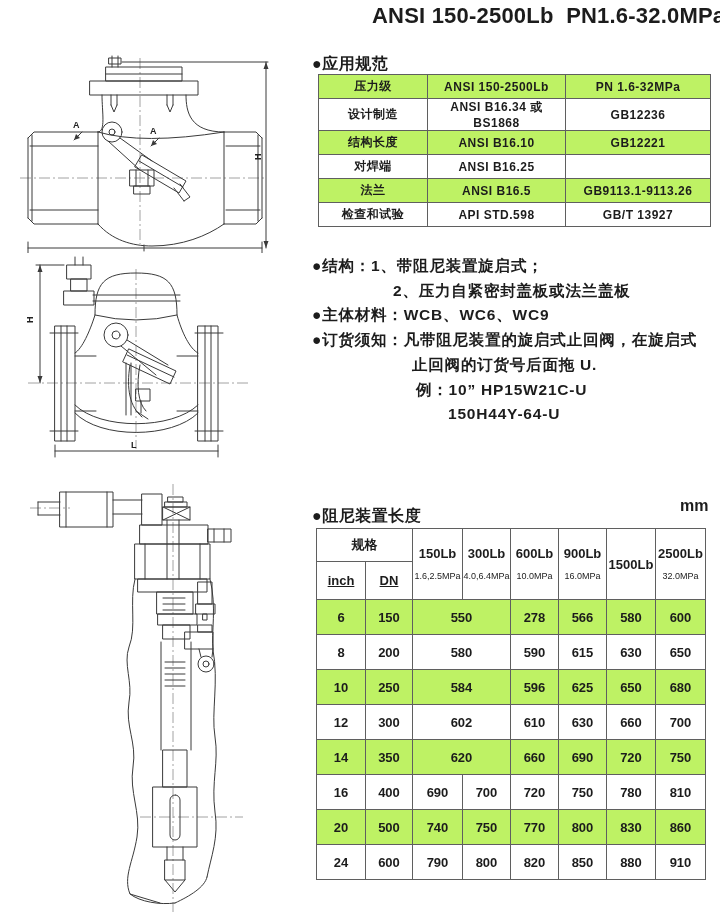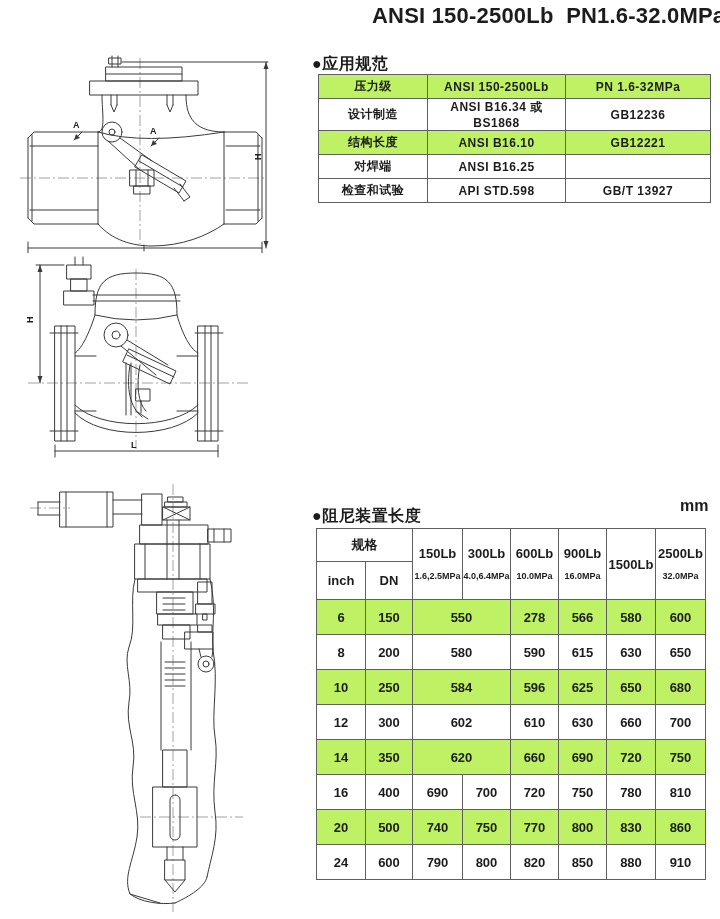--- a/index.html
+++ b/index.html
@@ -20,25 +20,25 @@
      font-weight:bold;padding:0;overflow:hidden;}
   tr.g td{background:#bef264;}
   tr.w td{background:#ffffff;}
 
   #spec-table{position:absolute;left:318px;top:74px;width:392px;}
   #spec-table td{font-size:12px;height:23px;letter-spacing:.5px;}
 
   #dim-table{position:absolute;left:316px;top:528px;width:389px;}
   #dim-table td{font-size:13px;}
   #dim-table tr.hr1 td{height:32px;}
-  #dim-table tr.hr2 td{height:37px;}
+  #dim-table tr.hr2 td{height:37px;text-decoration:underline;}
   #dim-table tr.dr td{height:34px;}
   .pc{height:52px;display:flex;flex-direction:column;justify-content:space-between;align-items:center;}
   .pc .cls{padding-top:8px;font-size:13px;font-weight:bold;}
-  .pc .mpa{padding-bottom:9px;font-size:9px;font-weight:bold;}
+  .pc .mpa{padding-bottom:9px;font-size:9px;font-weight:normal;}
   .pc1{height:69px;display:flex;align-items:center;justify-content:center;font-size:13px;font-weight:bold;}
 
   
   #notes{left:312px;top:254px;width:404px;font-size:15.5px;font-weight:bold;
          line-height:24.7px;letter-spacing:.8px;white-space:nowrap;}
   .ind1{padding-left:81px;}
   .ind2{padding-left:100px;}
   .ind3{padding-left:104px;}
   .ind4{padding-left:136px;}
 
@@ -181,28 +181,42 @@
     <tr class="g">
       <td>结构长度</td>
       <td>ANSI B16.10</td>
       <td>GB12221</td>
     </tr>
     <tr class="w">
       <td>对焊端</td>
       <td>ANSI B16.25</td>
       <td></td>
     </tr>
+    <tr class="g">
+      <td>法兰</td>
+      <td>ANSI B16.5</td>
+      <td>GB9113.1-9113.26</td>
+    </tr>
     <tr class="w">
       <td>检查和试验</td>
       <td>API STD.598</td>
       <td>GB/T 13927</td>
     </tr>
   </tbody>
     </table>
 
+  <div class="abs" id="notes">
+    <div>●结构：1、带阻尼装置旋启式；</div>
+    <div class="ind1">2、压力自紧密封盖板或法兰盖板</div>
+    <div>●主体材料：WCB、WC6、WC9</div>
+    <div>●订货须知：凡带阻尼装置的旋启式止回阀，在旋启式</div>
+    <div class="ind2">止回阀的订货号后面拖 U.</div>
+    <div class="ind3">例：10” HP15W21C-U</div>
+    <div class="ind4">150H44Y-64-U</div>
+  </div>
 
   <div class="abs sec-heading" id="damper-heading">●阻尼装置长度</div>
   <div class="abs" id="unit-label">mm</div>
 
   <table id="dim-table">
     <colgroup>
       <col style="width:49px">
         <col style="width:47px">
         <col style="width:50px">
         <col style="width:48px">

